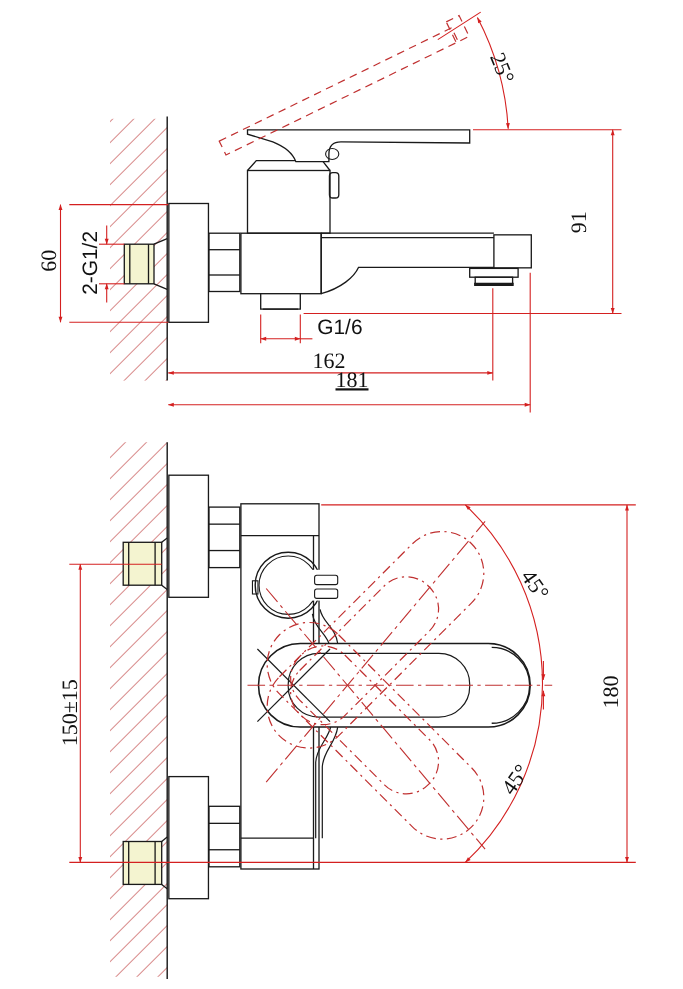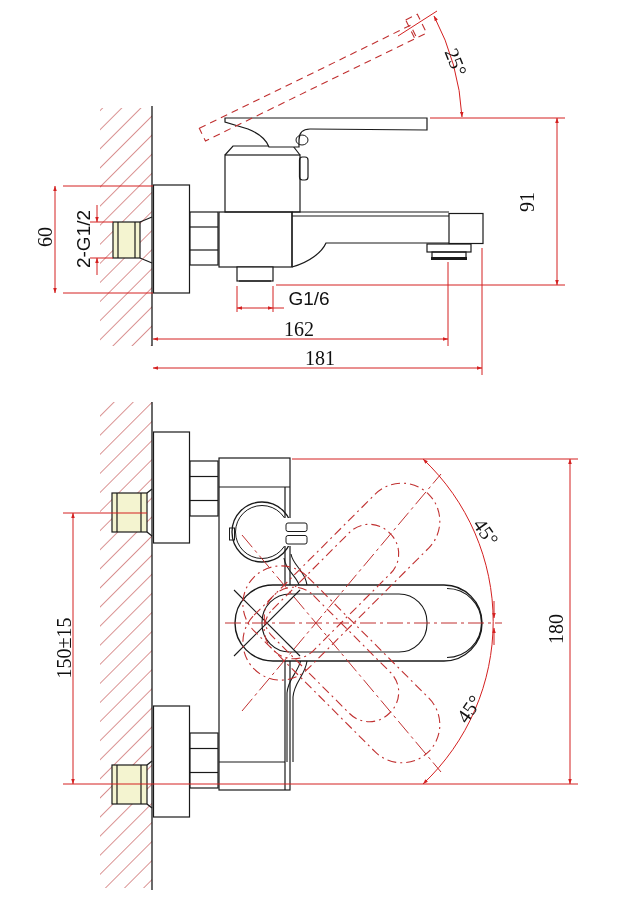--- a/index.html
+++ b/index.html
@@ -215,19 +215,19 @@
       </g>
     </g>
   </svg>
 
   <div class="dim-label rot25" style="left:456px;top:62px;">25°</div>
   <div class="dim-label rot-ccw" style="left:527px;top:202px;">91</div>
   <div class="dim-label rot-ccw" style="left:45px;top:237px;">60</div>
   <div class="dim-label sans rot-ccw" style="left:83px;top:239px;">2-G1/2</div>
   <div class="dim-label sans" style="left:309px;top:298px;">G1/6</div>
   <div class="dim-label" style="left:299px;top:329px;">162</div>
-  <div class="dim-label" style="left:320px;top:358px;">181</div>
+  <div class="dim-label" style="left:320px;top:346px;text-decoration:underline;">181</div>
 
   <div class="dim-label rot45a" style="left:486px;top:532px;">45°</div>
   <div class="dim-label rot45b" style="left:469px;top:709px;">45°</div>
   <div class="dim-label rot-ccw" style="left:556px;top:629px;">180</div>
   <div class="dim-label rot-ccw" style="left:64px;top:648px;">150±15</div>
 </div>
 
 </body></html>

